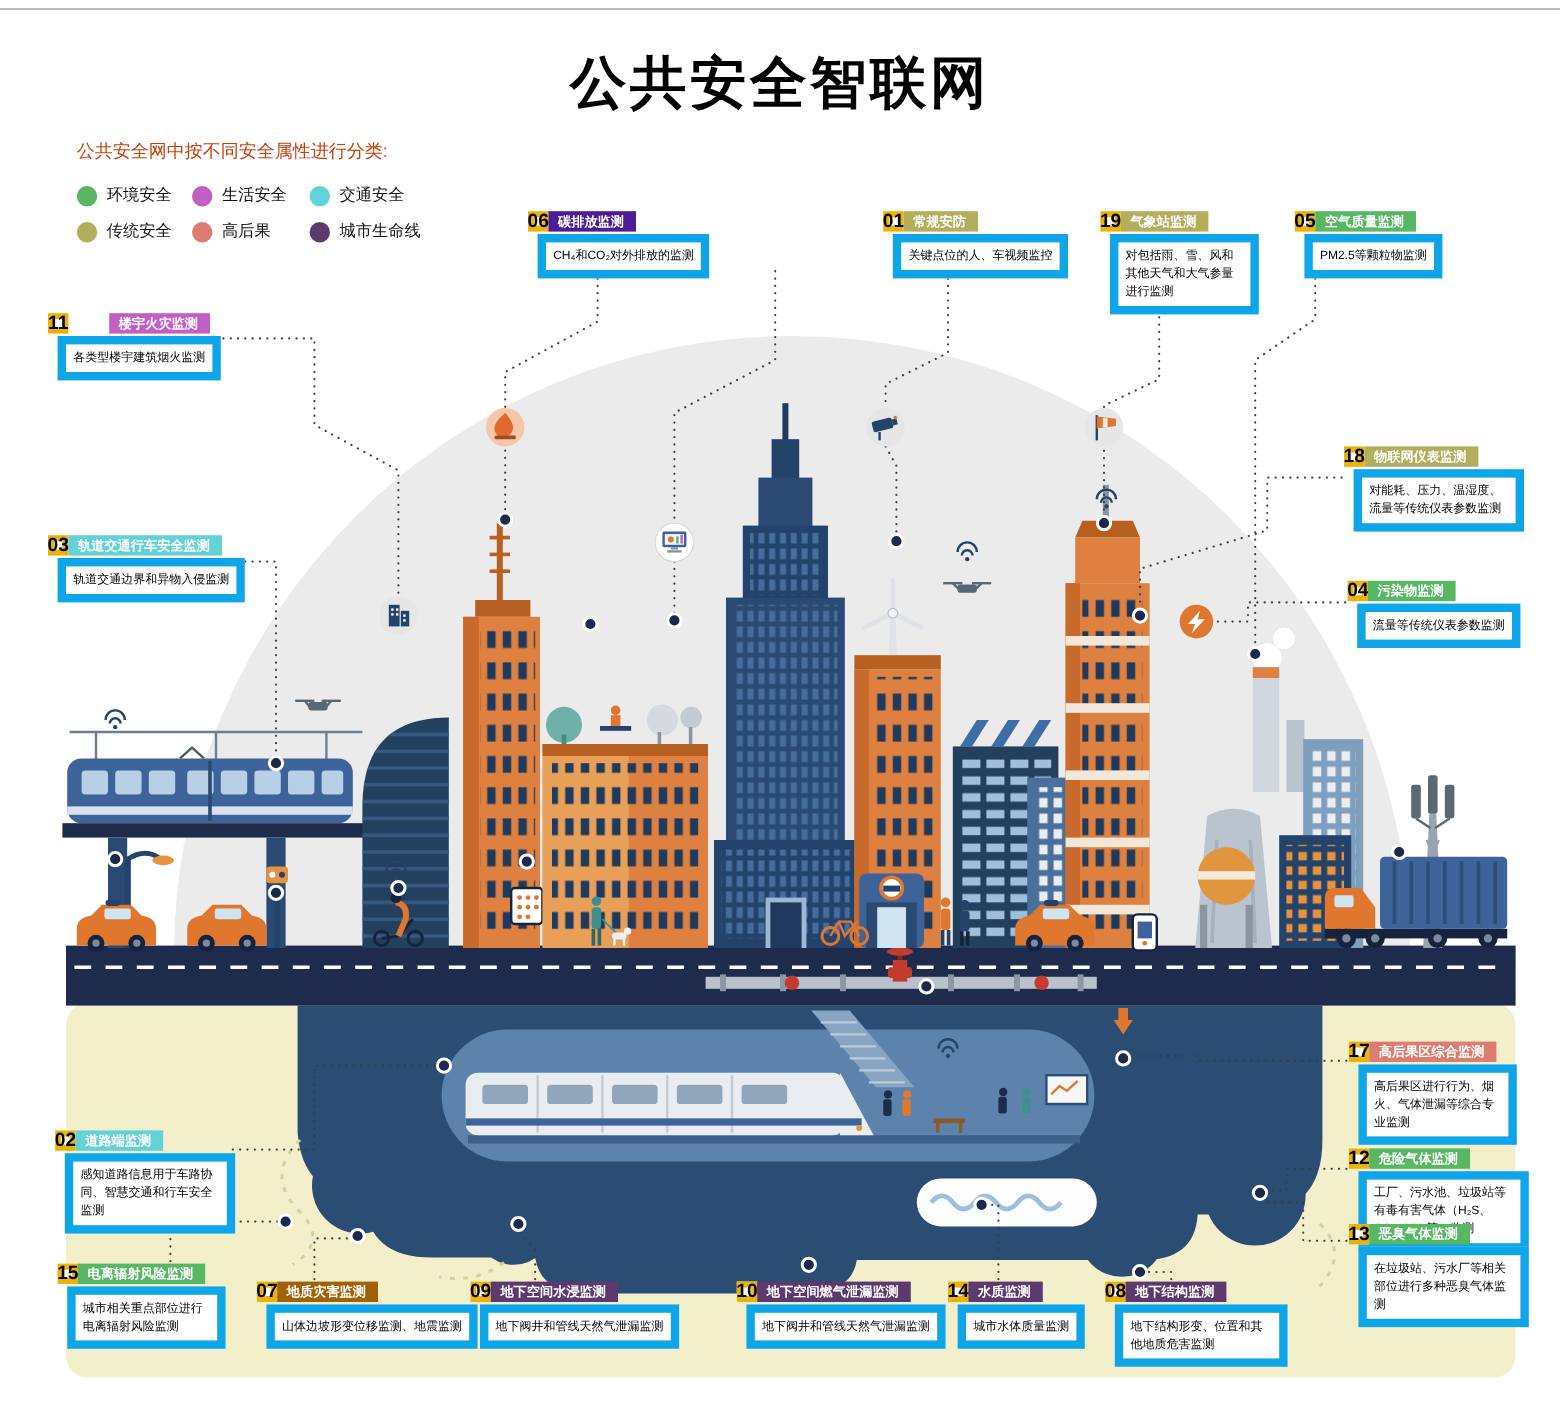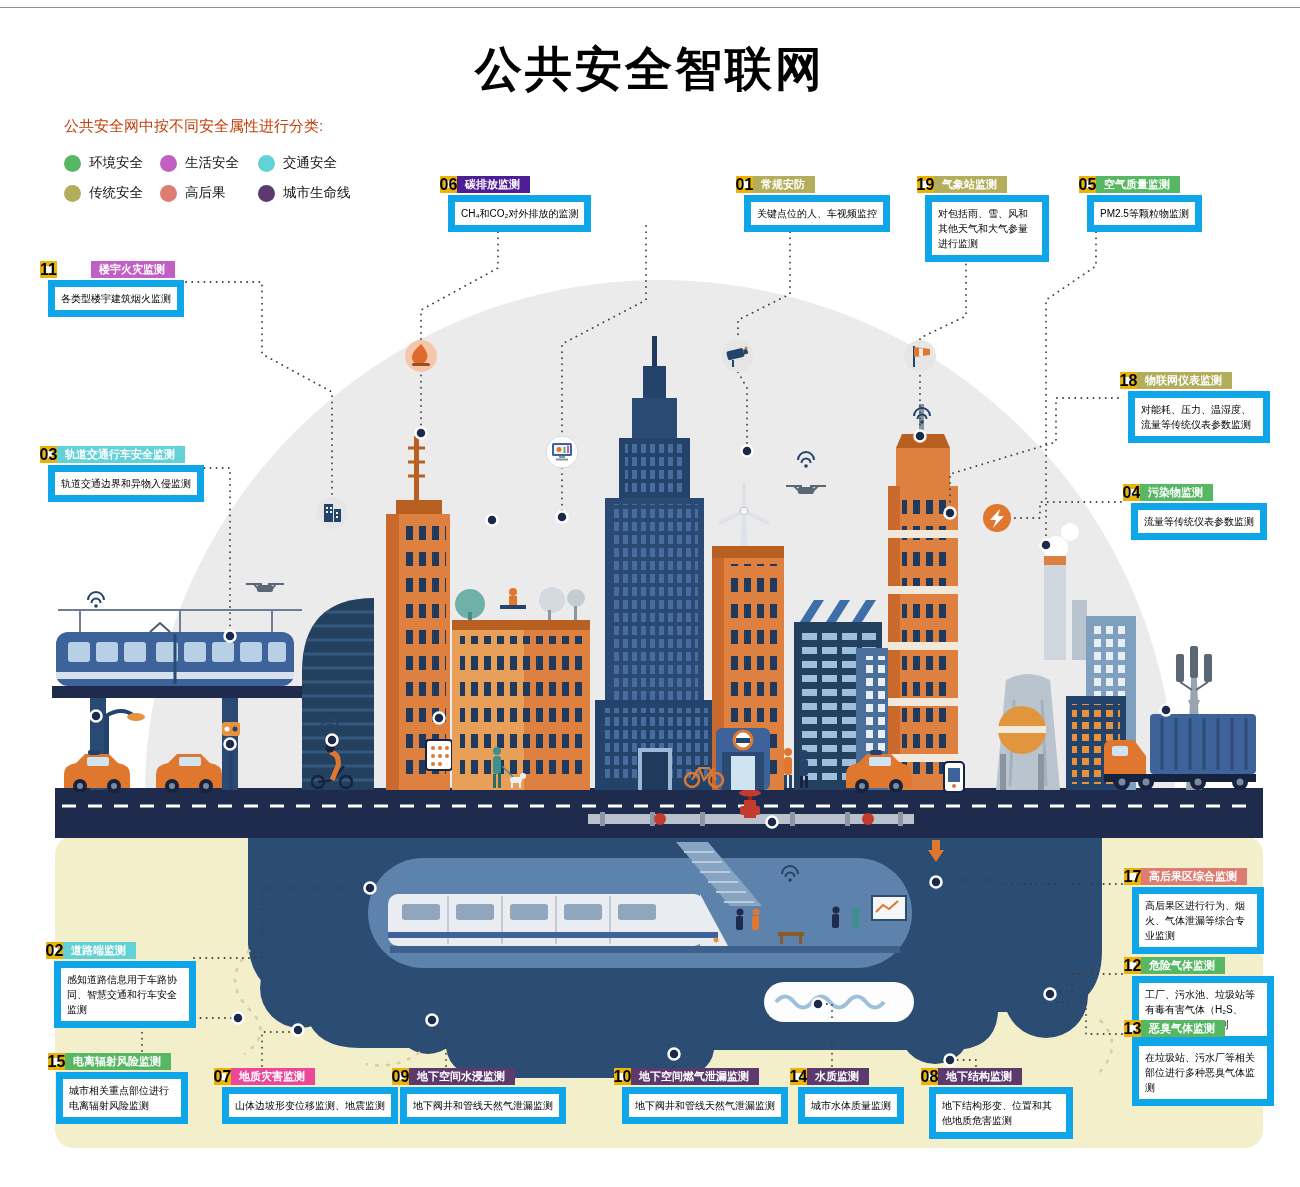--- a/index.html
+++ b/index.html
@@ -688,21 +688,21 @@
     <div class="co-head">
       <span class="co-num">15</span>
       <span class="co-title" style="background: rgb(87, 183, 99);">电离辐射风险监测</span>
     </div>
     <div class="co-desc" style="width:132px">城市相关重点部位进行电离辐射风险监测</div>
   </div>
 
   <div class="callout" style="left:214px;top:1068px">
     <div class="co-head">
       <span class="co-num">07</span>
-      <span class="co-title" style="background: #ec4899;">地质灾害监测</span>
+      <span class="co-title" style="background: #a16207;">地质灾害监测</span>
     </div>
     <div class="co-desc nw">山体边坡形变位移监测、地震监测</div>
   </div>
 
   <div class="callout" style="left:392px;top:1068px">
     <div class="co-head">
       <span class="co-num">09</span>
       <span class="co-title" style="background: rgb(92, 58, 110);">地下空间水浸监测</span>
     </div>
     <div class="co-desc nw">地下阀井和管线天然气泄漏监测</div>

